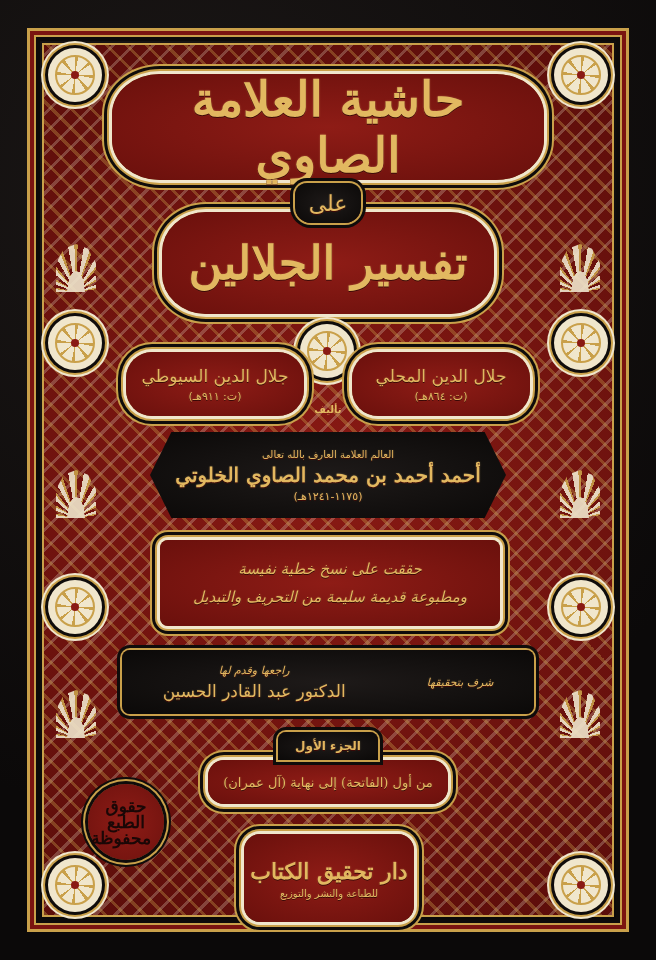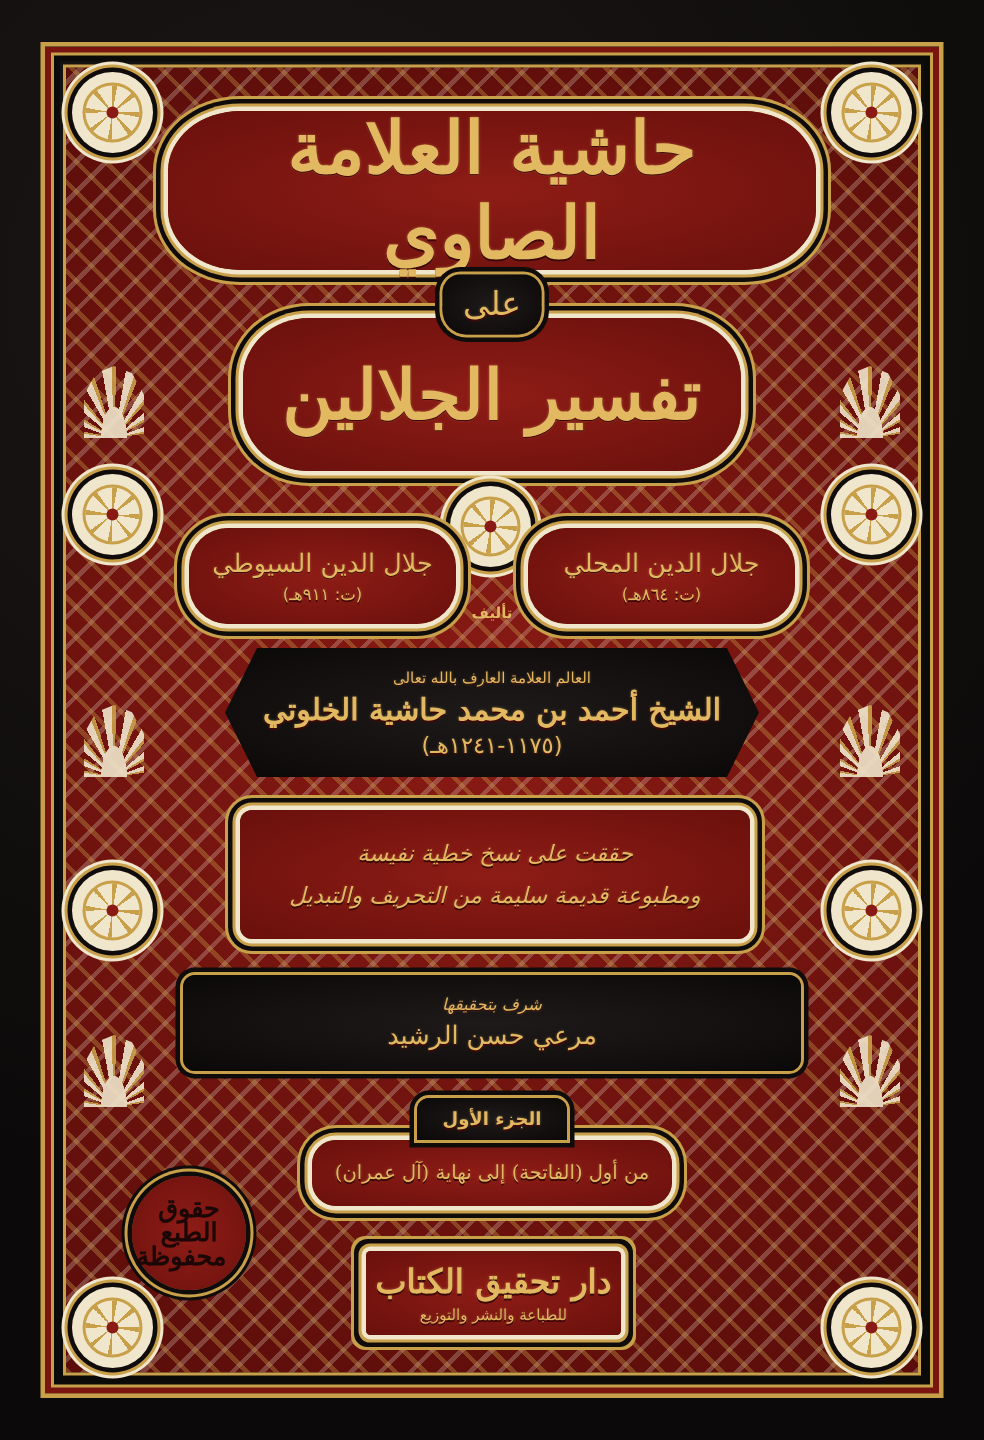--- a/index.html
+++ b/index.html
@@ -79,39 +79,39 @@
   .author-box .n { font-family: "DejaVu Serif", serif; font-size: 17px; }
   .author-box .d { font-size: 11px; margin-top: 4px; }
   .author-right { left: 352px; }
   .author-left { left: 126px; }
   .center-rosette { left: 300px; top: 324px; }
 
   .middle-black { left: 150px; top: 432px; width: 356px; height: 86px; border-radius: 6px;
     clip-path: polygon(6% 0, 94% 0, 100% 50%, 94% 100%, 6% 100%, 0 50%); text-align: center; }
   .middle-black .l2 { font-size: 10px; margin-top: 2px; }
   .middle-black .l3 { font-family: "DejaVu Serif", serif; font-size: 20px; font-weight: bold; margin-top: 3px; }
-  .middle-black .l4 { font-size: 15px; margin-top: 3px; }
+  .middle-black .l4 { font-size: 11px; margin-top: 3px; }
   .taalif-label { position: absolute; left: 0; right: 0; top: 404px; text-align: center; direction: rtl;
     color: #e2b860; font-size: 10px; font-weight: bold; }
 
   .verified { left: 160px; top: 540px; width: 340px; height: 86px; border-radius: 8px; }
   .verified .v { font-family: "DejaVu Serif", serif; font-size: 15px; font-style: italic; line-height: 28px; }
 
   .editors { left: 122px; top: 650px; width: 412px; height: 64px; border-radius: 8px;
     flex-direction: row; justify-content: space-around; }
   .editors .col { display: flex; flex-direction: column; align-items: center; }
   .editors .role { font-size: 11px; font-style: italic; }
   .editors .name { font-family: "DejaVu Serif", serif; font-size: 17px; margin-top: 4px; }
 
   .volume-tab { left: 278px; top: 732px; width: 100px; height: 28px; border-radius: 8px 8px 0 0; z-index: 2; }
   .volume-tab .t { font-size: 12px; font-weight: bold; }
   .range { left: 208px; top: 760px; width: 240px; height: 44px; border-radius: 16px; }
   .range .t { font-family: "DejaVu Serif", serif; font-size: 13px; }
 
-  .publisher { left: 244px; top: 834px; width: 170px; height: 56px; border-radius: 3px; }
+  .publisher { left: 244px; top: 834px; width: 170px; height: 88px; border-radius: 16px; }
   .publisher .p1 { font-family: "DejaVu Serif", serif; font-size: 22px; font-weight: bold; }
   .publisher .p2 { font-size: 10px; margin-top: 4px; }
 
   .seal {
     position: absolute; left: 88px; top: 784px; width: 76px; height: 76px; border-radius: 50%;
     background: radial-gradient(circle, #8e1c16 0%, #6e120e 100%);
     box-shadow: 0 0 0 3px #0f0c0b, 0 0 0 5px #c9a04a, 0 0 0 7px #0f0c0b;
     display: flex; align-items: center; justify-content: center;
     color: #1a0706; font-family: "DejaVu Serif", serif; font-size: 17px; font-weight: bold; line-height: 16px; text-align: center; direction: rtl;
     width: 76px;
@@ -156,33 +156,36 @@
     <span class="d">(ت: ٨٦٤هـ)</span>
   </div>
   <div class="panel red author-box author-left">
     <span class="n">جلال الدين السيوطي</span>
     <span class="d">(ت: ٩١١هـ)</span>
   </div>
 
   <div class="taalif-label">تأليف</div>
   <div class="panel black middle-black">
     <span class="l2">العالم العلامة العارف بالله تعالى</span>
-    <span class="l3">الشيخ أحمد بن محمد حاشية الخلوتي</span>
+    <span class="l3">أحمد أحمد بن محمد الصاوي الخلوتي</span>
     <span class="l4">(١١٧٥-١٢٤١هـ)</span>
   </div>
 
   <div class="panel red verified">
     <span class="v">حققت على نسخ خطية نفيسة</span>
     <span class="v">ومطبوعة قديمة سليمة من التحريف والتبديل</span>
   </div>
 
   <div class="panel black editors">
     <div class="col">
       <span class="role">شرف بتحقيقها</span>
-      <span class="name">مرعي حسن الرشيد</span>
+    </div>
+    <div class="col">
+      <span class="role">راجعها وقدم لها</span>
+      <span class="name">الدكتور عبد القادر الحسين</span>
     </div>
   </div>
 
   <div class="panel black volume-tab">
     <span class="t">الجزء الأول</span>
   </div>
   <div class="panel red range">
     <span class="t">من أول (الفاتحة) إلى نهاية (آل عمران)</span>
   </div>
 

